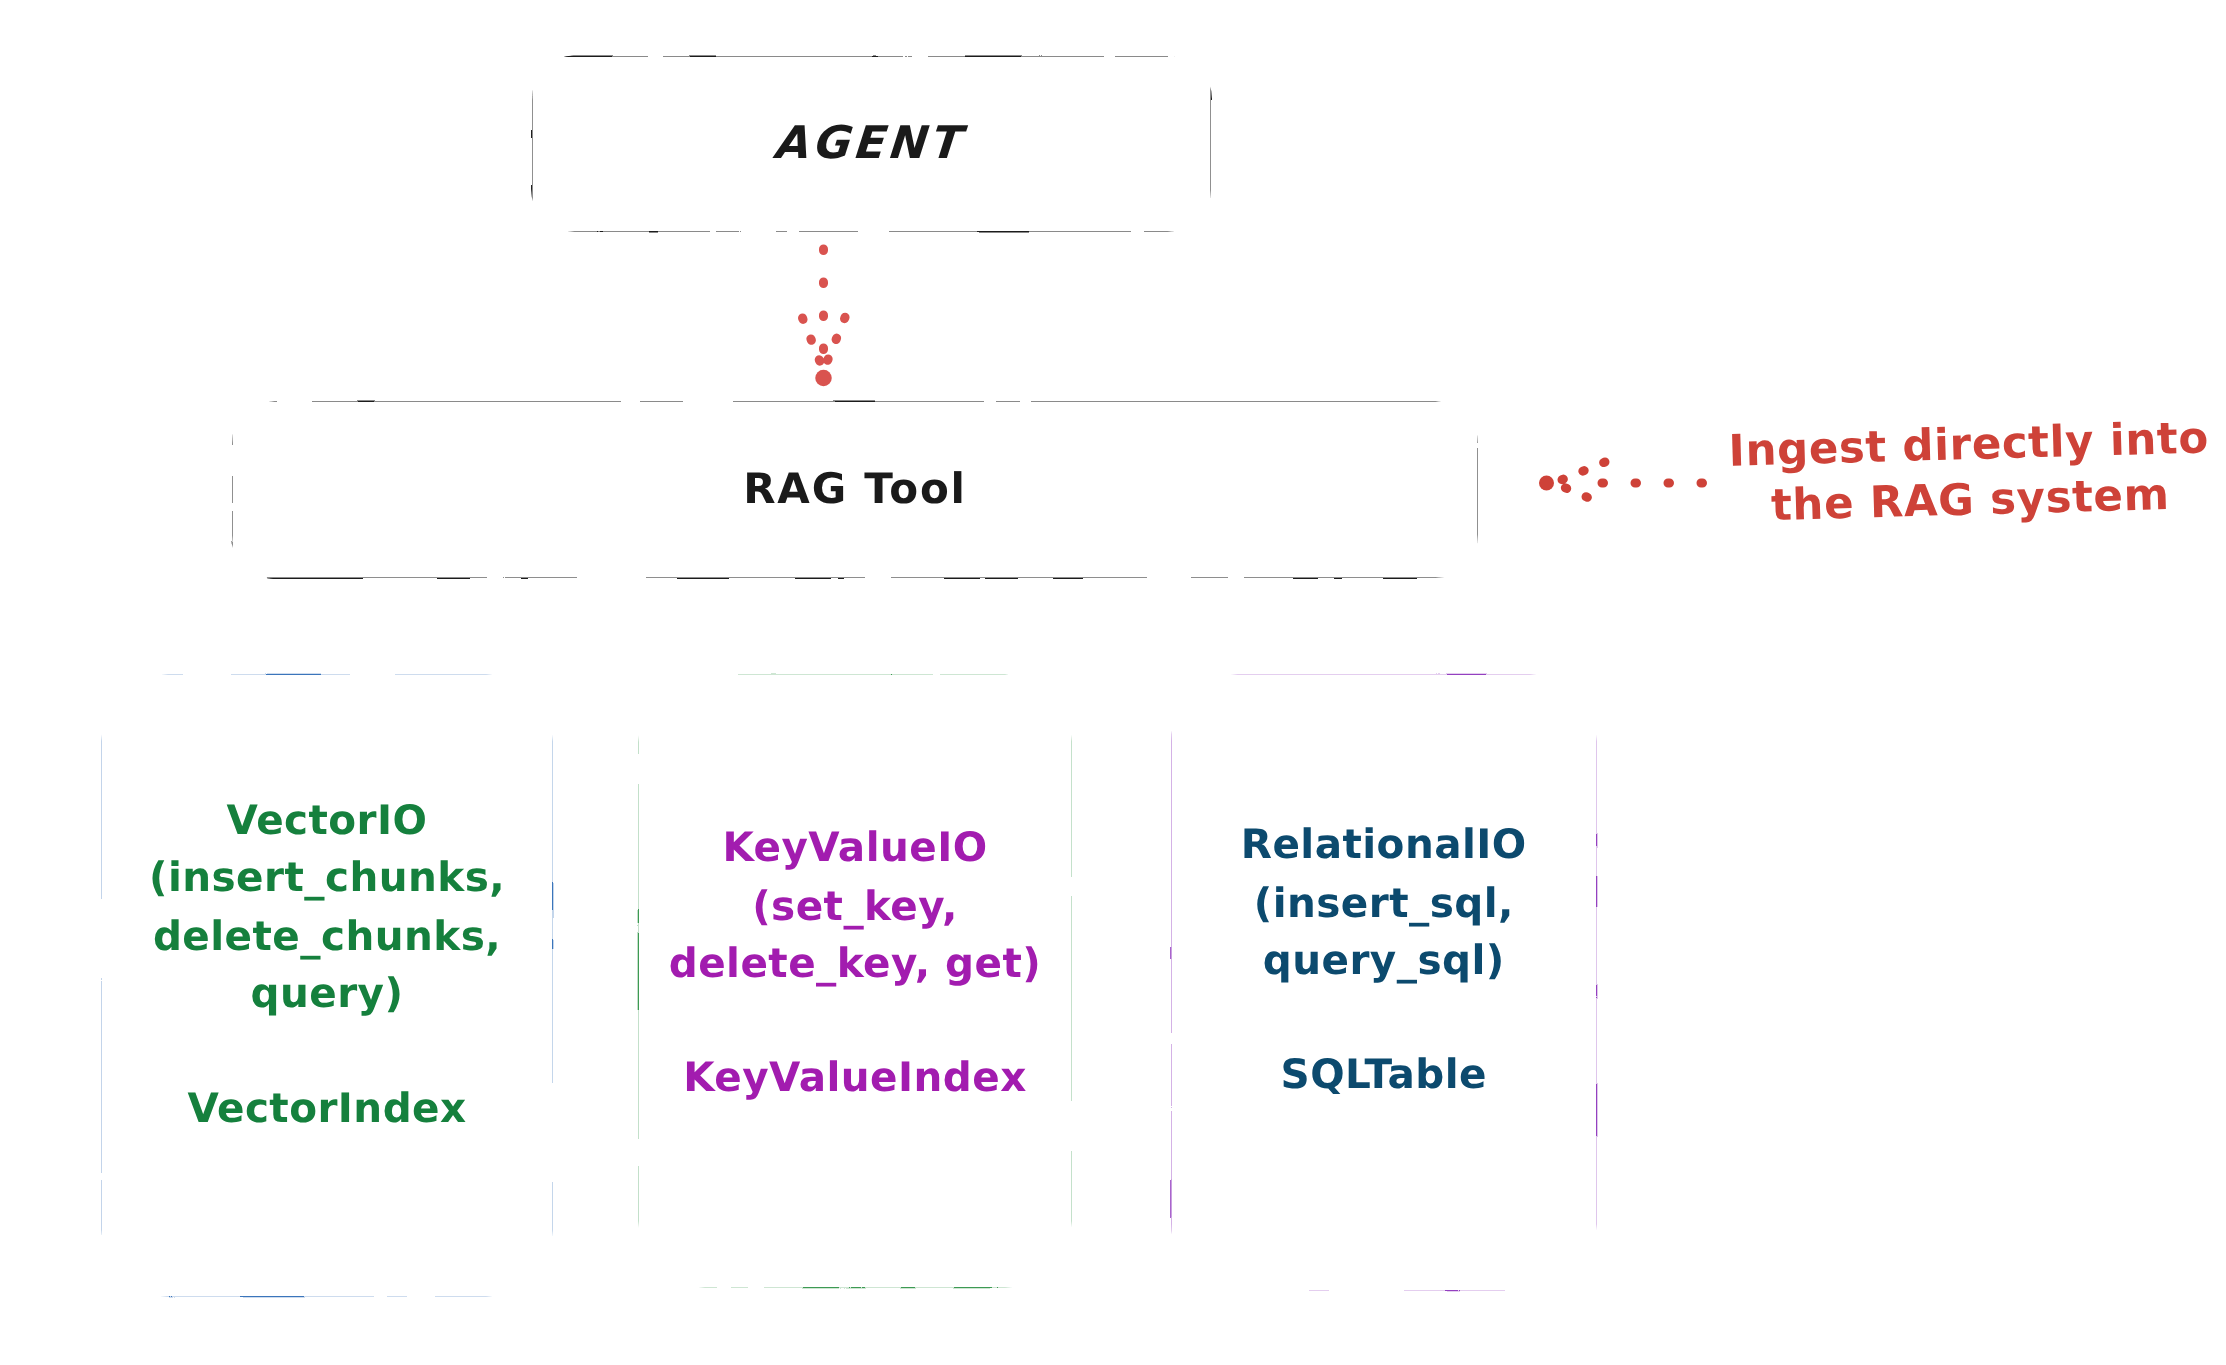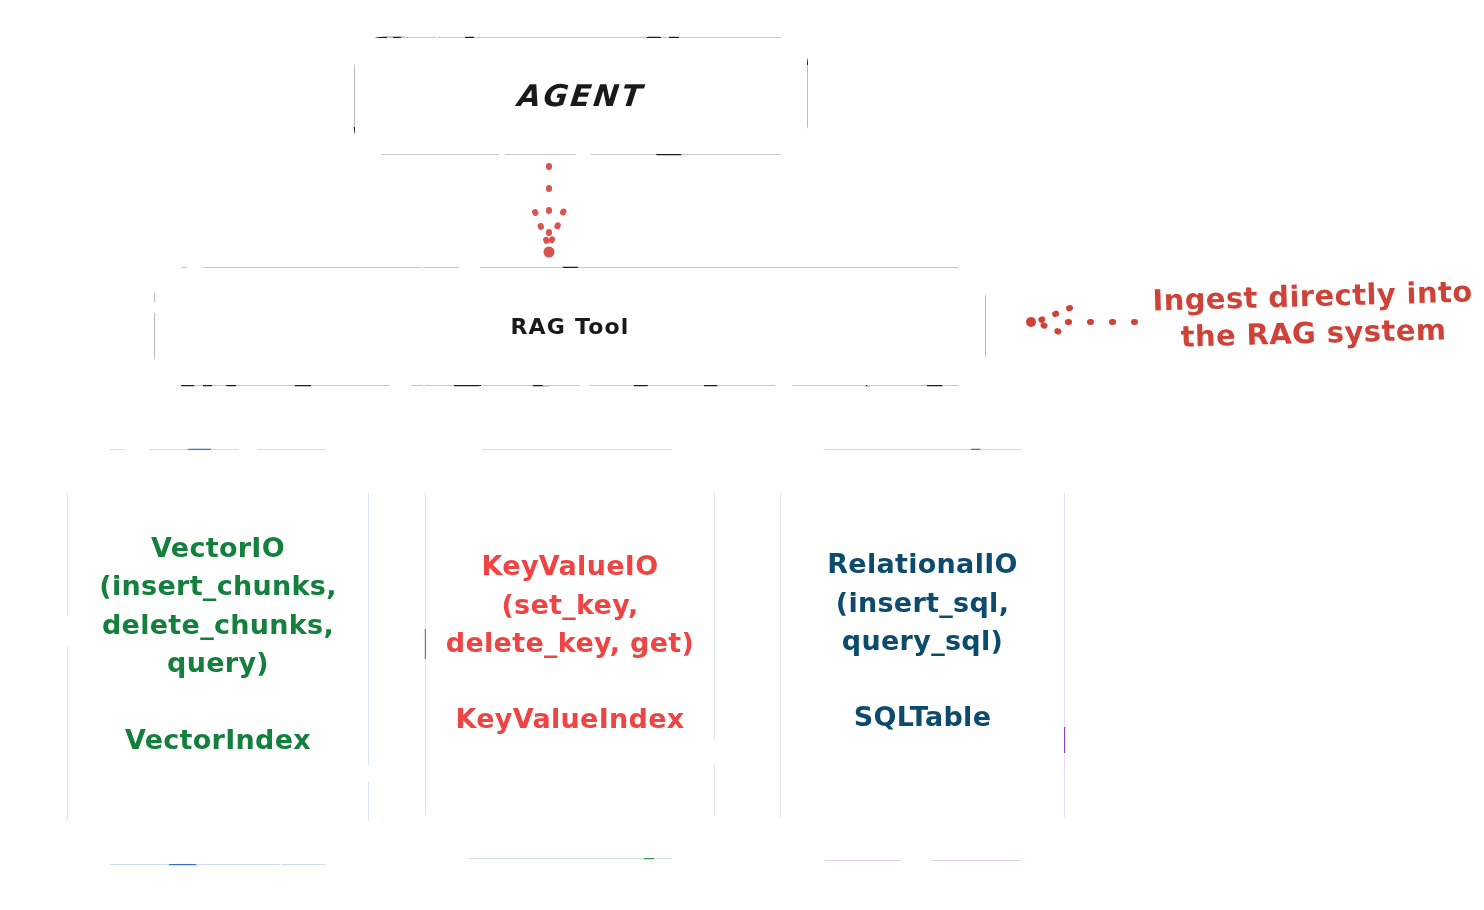--- a/index.html
+++ b/index.html
@@ -59,21 +59,21 @@
     transform: skewX(-7deg);
   }
 
   .box-ragtool {
     left: 155px;
     top: 268px;
     width: 830px;
     height: 117px;
   }
   .box-ragtool .node-label {
-    font-size: 22px;
+    font-size: 28px;
     font-weight: 600;
     color: #1a1a1a;
     letter-spacing: 1.2px;
   }
 
   
   .box-vector {
     left: 68px;
     top: 450px;
     width: 300px;
@@ -95,21 +95,21 @@
   .box-vector .node-label,
   .box-keyvalue .node-label,
   .box-relational .node-label {
     font-size: 27px;
     font-weight: 600;
     line-height: 1.42;
     letter-spacing: 0.3px;
     padding: 0 6px;
   }
   .box-vector    .node-label { color: #15803d; }
-  .box-keyvalue  .node-label { color: #ef4444; }
+  .box-keyvalue  .node-label { color: #a21caf; }
   .box-relational .node-label { color: #0c4a6e; }
 
   .box-vector    .node-label { margin-top: -26px; }
   .box-keyvalue  .node-label { margin-top: -22px; }
   .box-relational .node-label { margin-top: -28px; }
 
   
   .annotation {
     position: absolute;
     left: 1148px;

